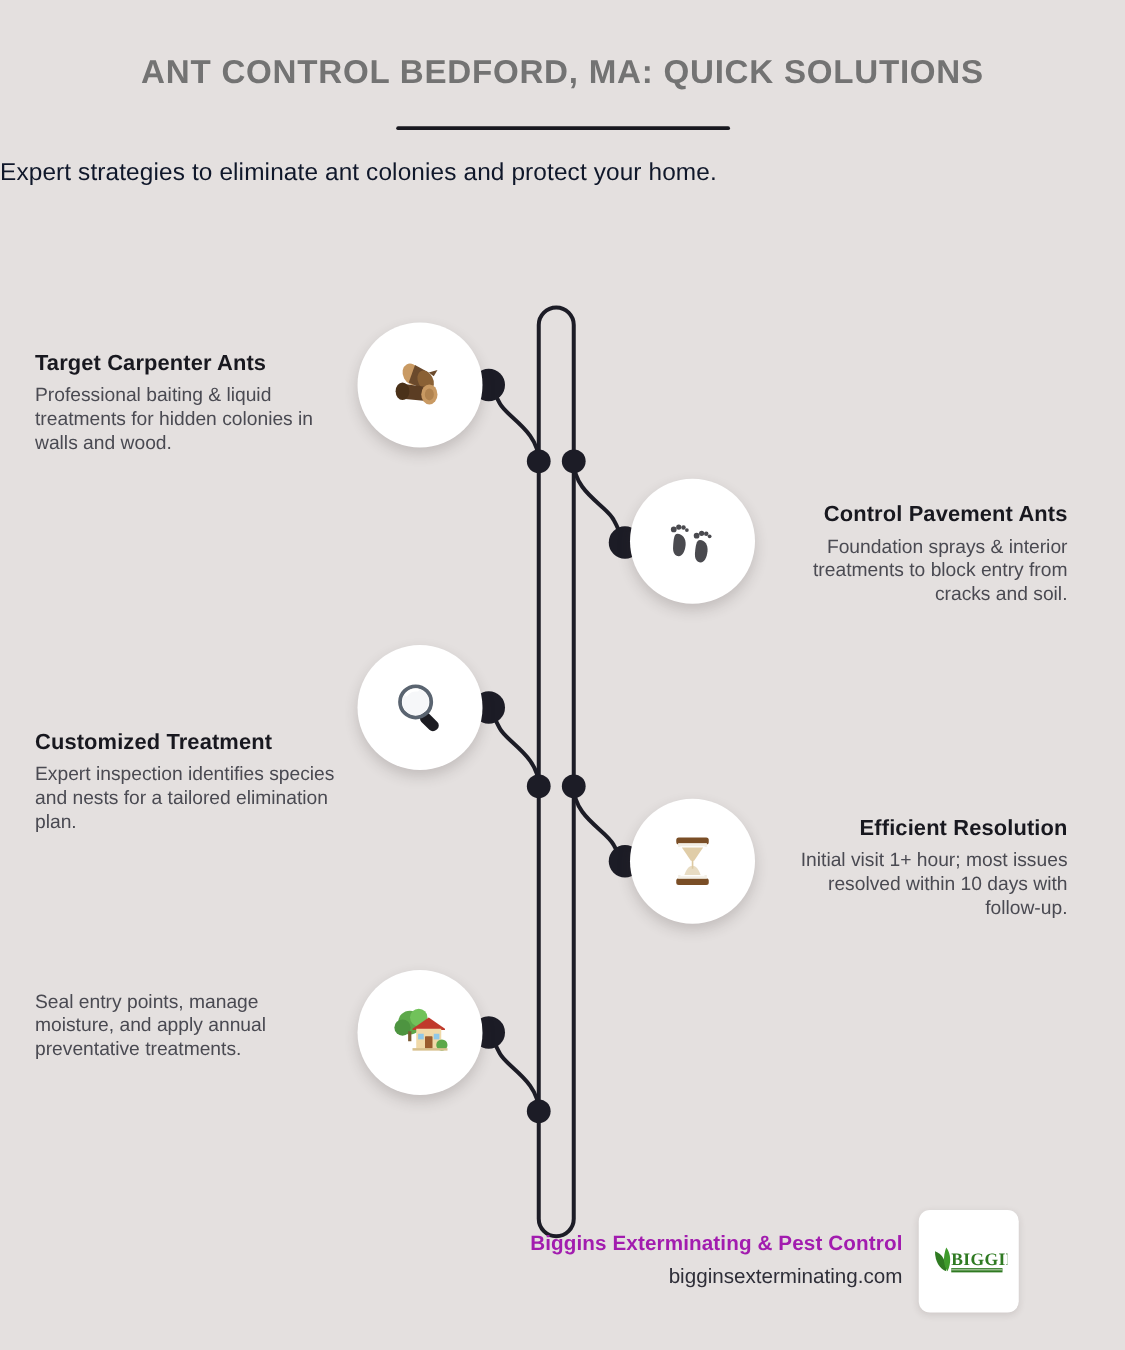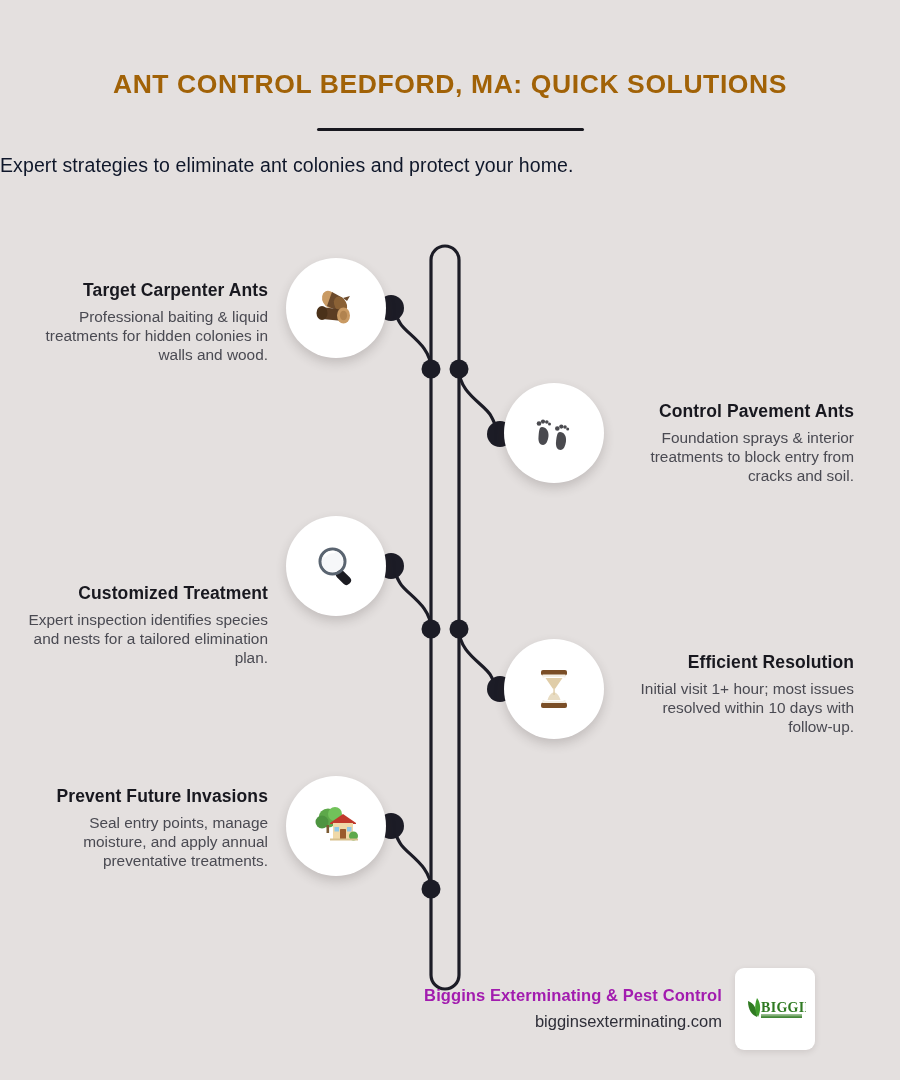--- a/index.html
+++ b/index.html
@@ -12,22 +12,22 @@
     -webkit-font-smoothing:antialiased;
   }
 
   
   #header { position:absolute; left:0; top:0; width:900px; }
   #page-title {
     text-align:center;
     font-size:26.5px;
     font-weight:bold;
     letter-spacing:0.6px;
-    color:#a16207;
-    margin-top:69px;
+    color:#737373;
+    margin-top:42px;
     line-height:1.2;
   }
   #title-divider {
     width:267px; height:3px;
     background:#18181f;
     margin:27px auto 0 auto;
     border-radius:2px;
   }
   #page-subtitle {
     text-align:left;
@@ -51,21 +51,21 @@
   }
   .step-emoji {
     font-size:44px;
     line-height:1;
     user-select:none;
   }
   .step-emoji svg { display:block; }
 
   
   .step-text { position:absolute; }
-  .step-text.left  { text-align:right; }
+  .step-text.left  { text-align:left; }
   .step-text.right { text-align:right; }
   .step-heading {
     font-size:17.5px;
     font-weight:bold;
     color:#18181f;
     line-height:1.2;
     letter-spacing:0.1px;
   }
   .step-desc {
     font-size:15.4px;
@@ -225,21 +225,20 @@
       <rect x="21" y="20" width="20" height="16" fill="#f0d9a8"></rect>
       <rect x="28" y="26" width="6" height="10" rx="0.6" fill="#9a5b2d"></rect>
       <rect x="22.5" y="24" width="4.5" height="4.5" fill="#8fc8e8"></rect>
       <rect x="35" y="24" width="4.5" height="4.5" fill="#8fc8e8"></rect>
       <circle cx="41.5" cy="33" r="4.5" fill="#5da84a"></circle>
       <rect x="18" y="35.5" width="28" height="2" fill="#d8c08c"></rect>
     </svg>
   </span>
 </div>
 <div class="step-text left" style="left:28px; top:786px; width:240px;">
-  <div class="step-heading">Prevent Future Invasions</div>
   <div class="step-desc">Seal entry points, manage moisture, and apply annual preventative treatments.</div>
 </div>
 
 <div id="footer-company">Biggins Exterminating &amp; Pest Control</div>
 <div id="footer-website">bigginsexterminating.com</div>
 <div id="footer-logo">
   <svg width="62" height="34" viewBox="0 0 62 34">
     <path d="M4 9 C4 18 8 23 13 25 C13 17 10 11 4 9 Z" fill="#2f7a22"></path>
     <path d="M13 6 C10 14 11 21 14 25 C17 19 17 11 13 6 Z" fill="#3f9b2c"></path>
     <text x="17" y="20" font-family="'Liberation Serif', serif" font-size="14" font-weight="bold" fill="#2f7a22" letter-spacing="0.3">BIGGINS</text>

